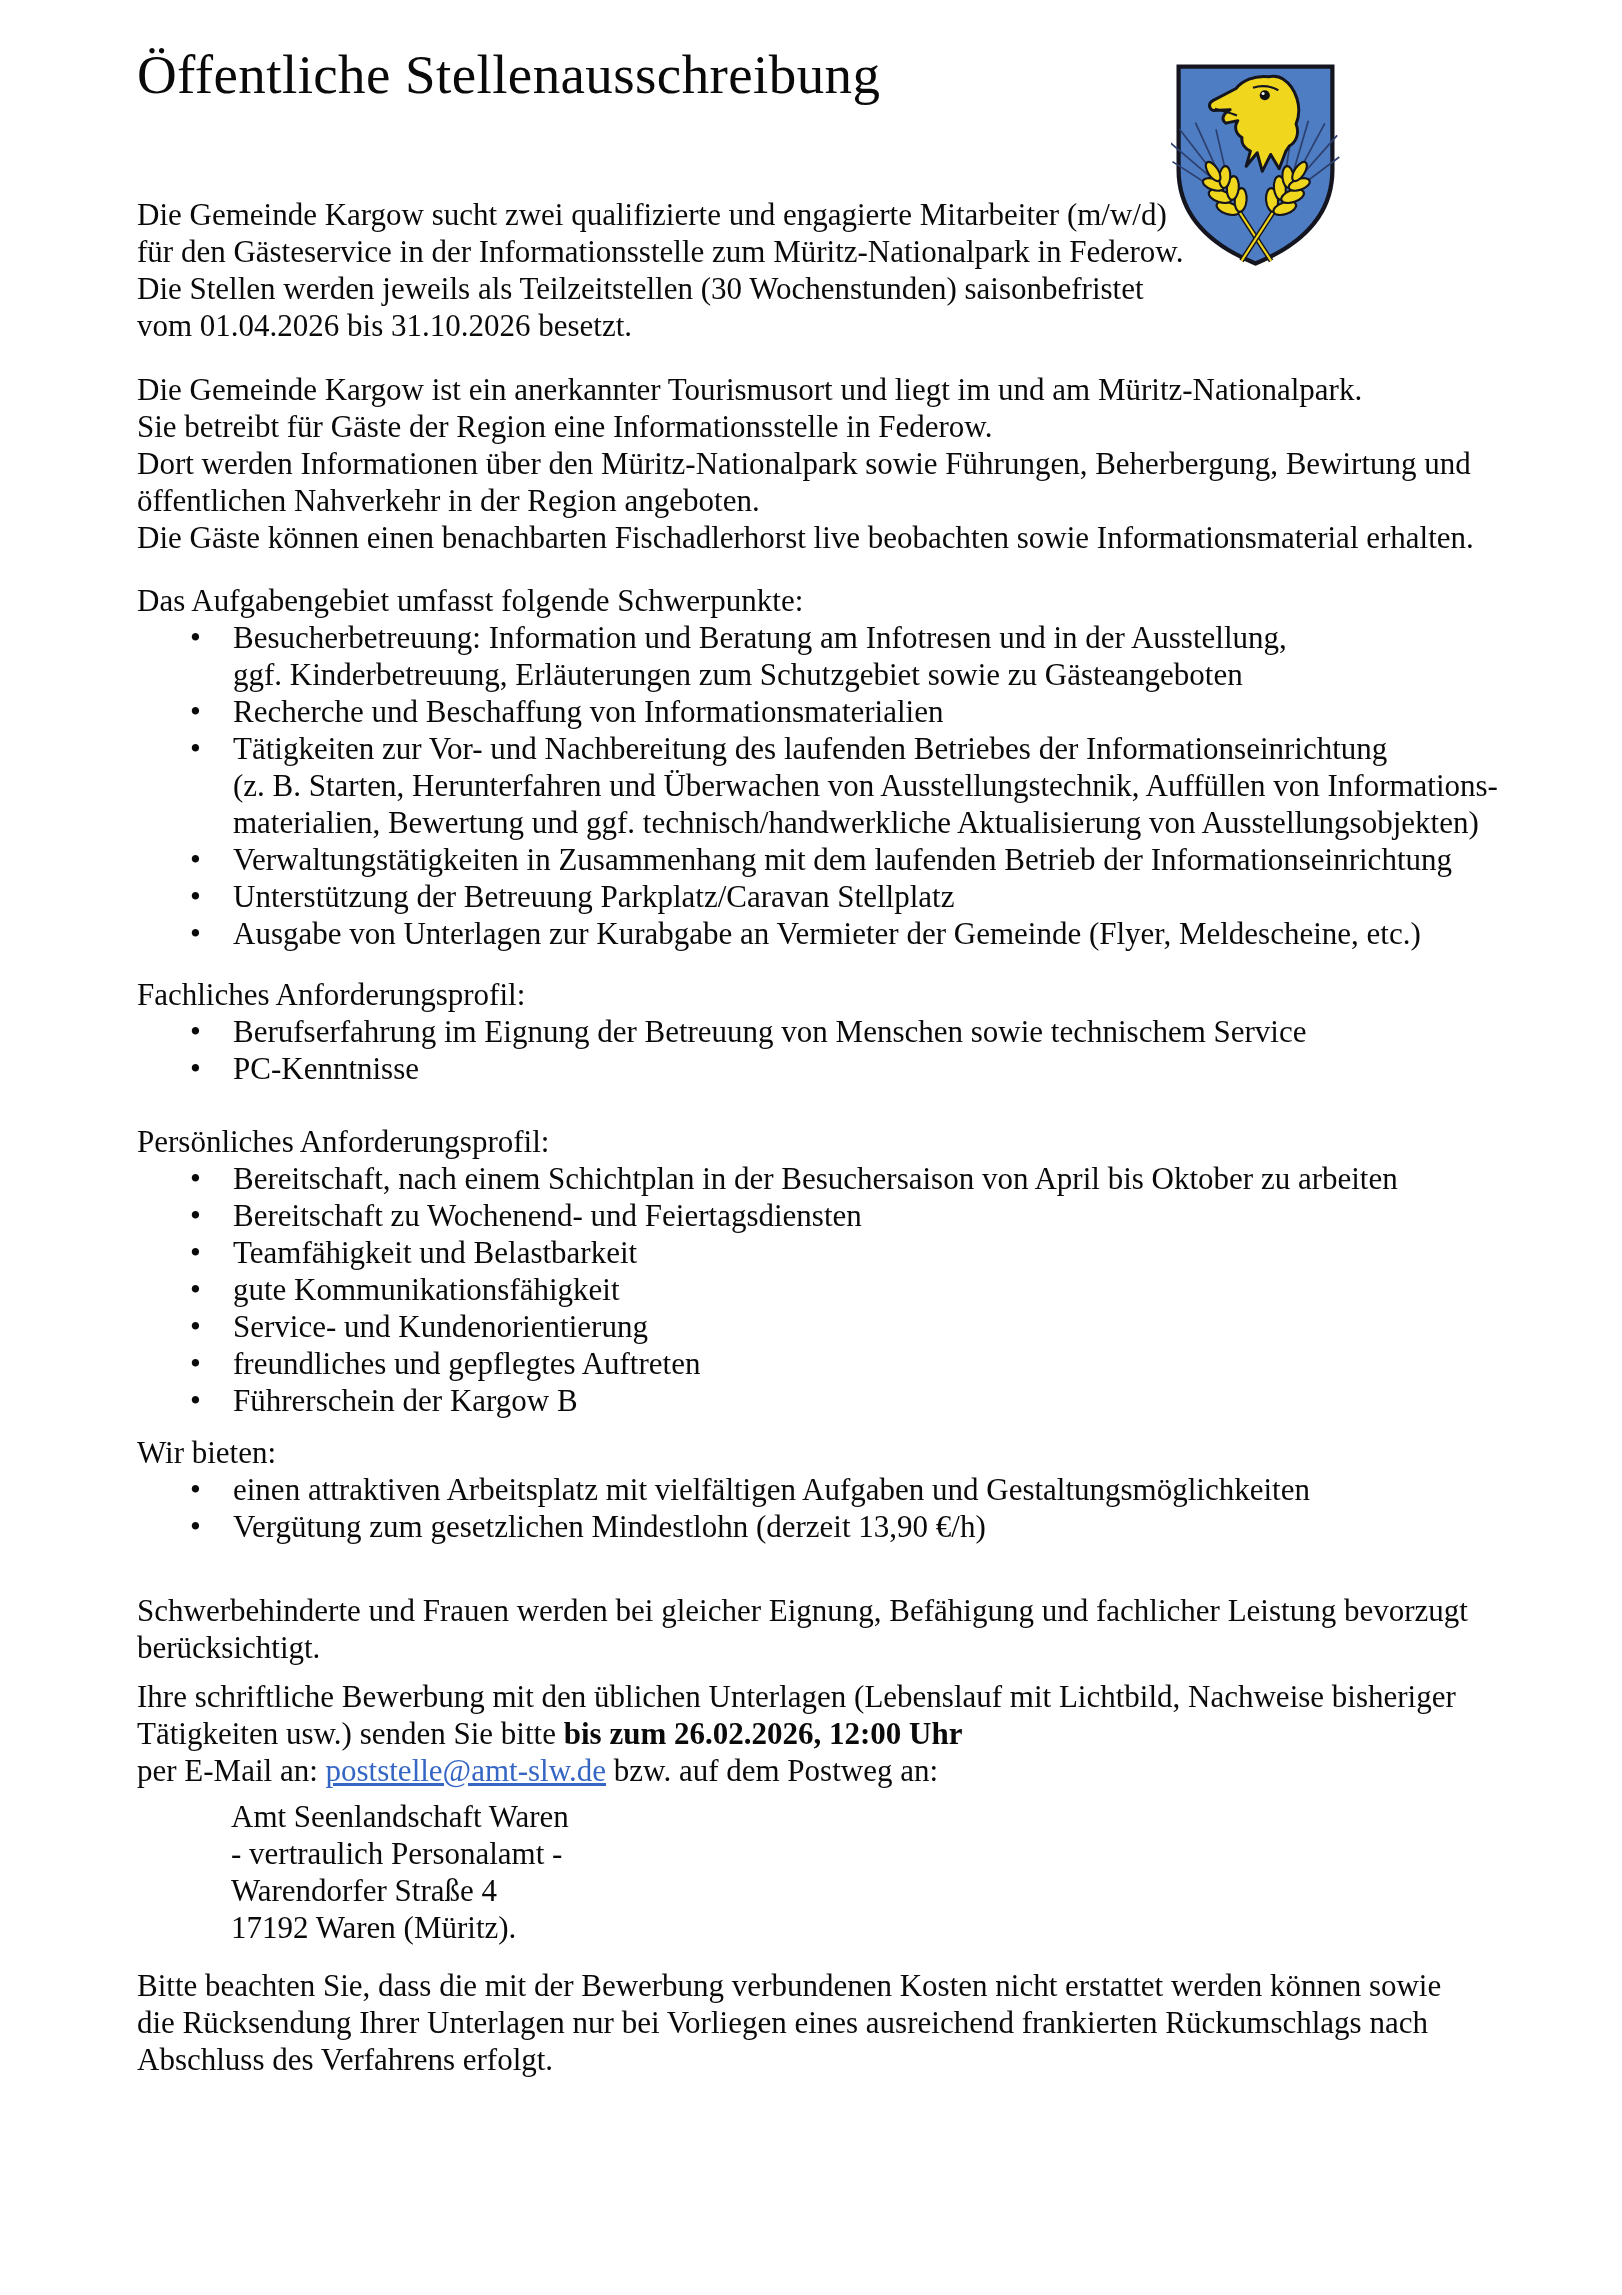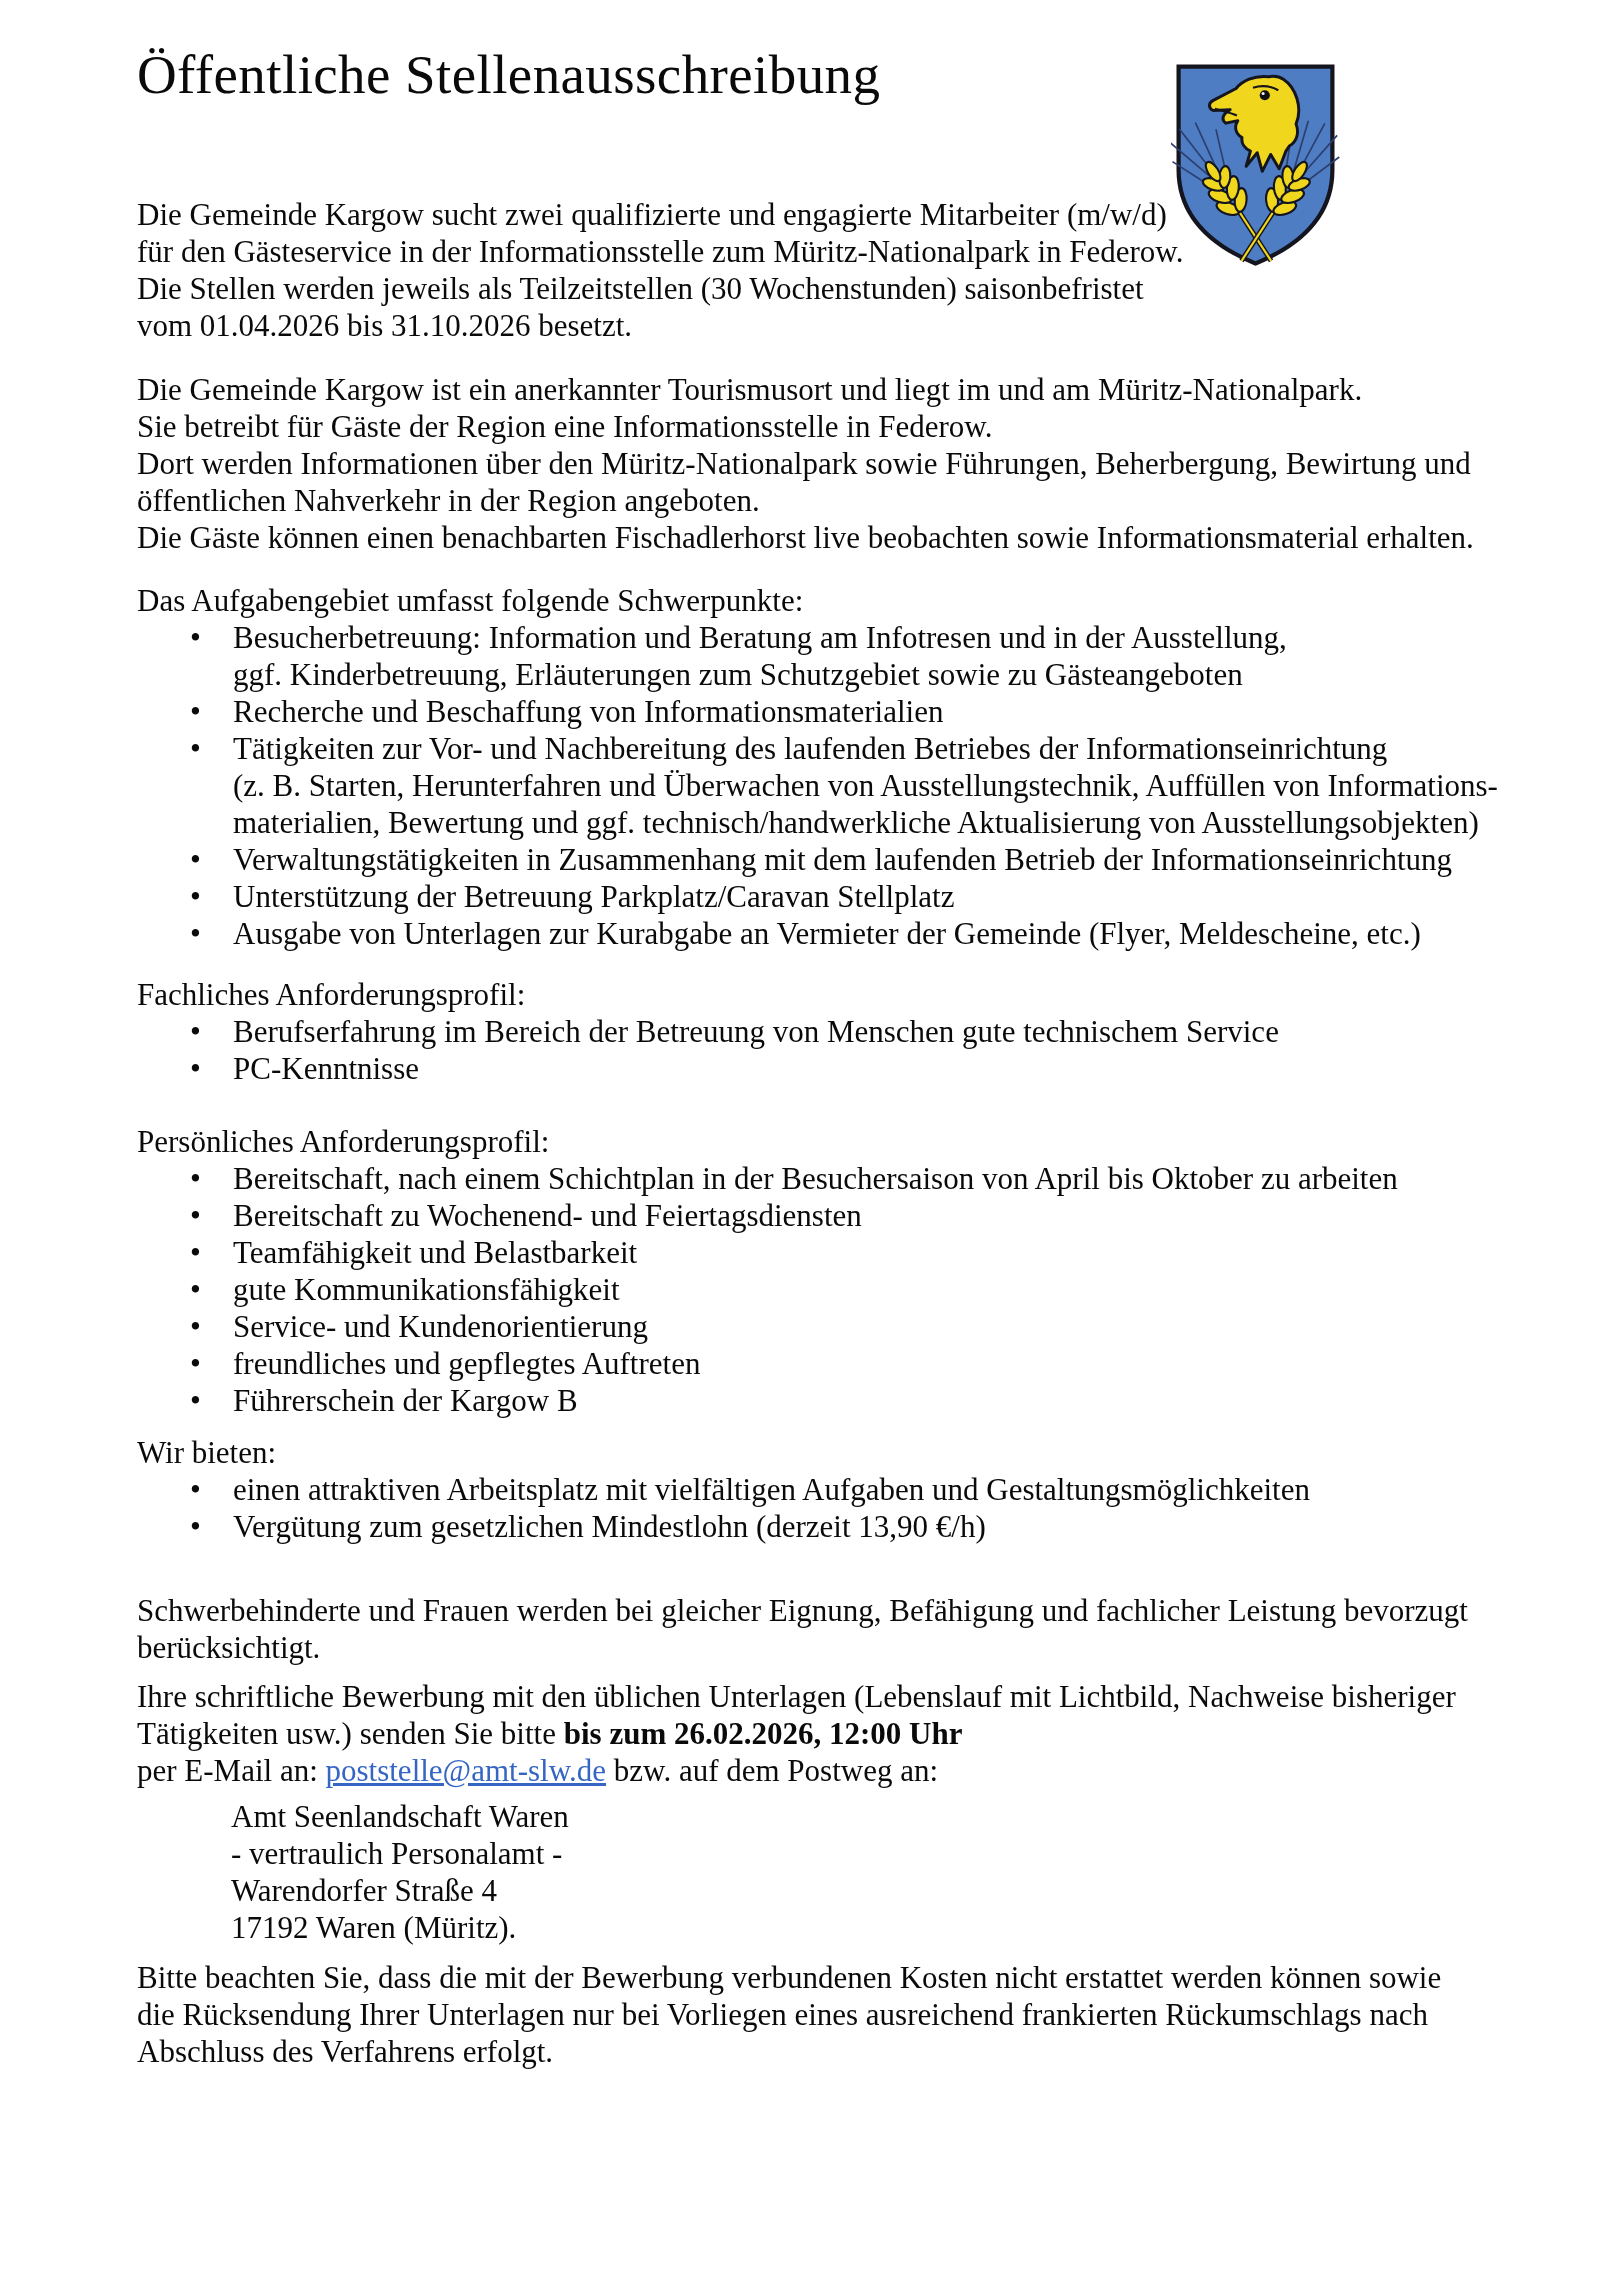--- a/index.html
+++ b/index.html
@@ -42,21 +42,21 @@
   
   .mt-intro{margin-top:87px;}
   .mt-about{margin-top:27px;}
   .mt-tasks{margin-top:25.6px;}
   .mt-fach{margin-top:24px;}
   .mt-pers{margin-top:36px;}
   .mt-offer{margin-top:15px;}
   .mt-equality{margin-top:47px;}
   .mt-application{margin-top:12.8px;}
   .mt-address{margin-top:8.5px;}
-  .mt-costs{margin-top:13px;}
+  .mt-costs{margin-top:21px;}
   .mt-signature{margin-top:61px;}
 
   
   .coa{position:absolute;left:1171px;top:60px;width:169px;height:210px;}
   .coa .shield{fill:var(--shield-blue);stroke:var(--outline-dark);stroke-width:5;}
   .coa .gold{fill:var(--charge-gold);stroke:var(--outline-dark);stroke-width:3.5;stroke-linejoin:round;}
   .coa .grain{fill:var(--charge-gold);stroke:var(--outline-dark);stroke-width:2.5;}
   .coa .stem-under{stroke:var(--outline-dark);stroke-width:6;}
   .coa .stem-over{stroke:var(--charge-gold);stroke-width:2.6;}
   .coa .awn{stroke:var(--awn-blue);stroke-width:2;fill:none;}
@@ -143,21 +143,21 @@
     <div class="bullet-row">
       <span class="dot">•</span>
       <span class="ml">Ausgabe von Unterlagen zur Kurabgabe an Vermieter der Gemeinde (Flyer, Meldescheine, etc.)</span>
     </div>
   </div>
 
   <p class="heading-bold mt-fach">Fachliches Anforderungsprofil:</p>
   <div class="bullet-list">
     <div class="bullet-row">
       <span class="dot">•</span>
-      <span class="ml">Berufserfahrung im Bereich der Betreuung von Menschen gute technischem Service</span>
+      <span class="ml">Berufserfahrung im Eignung der Betreuung von Menschen sowie technischem Service</span>
     </div>
     <div class="bullet-row">
       <span class="dot">•</span>
       <span class="ml">PC-Kenntnisse</span>
     </div>
   </div>
 
   <p class="heading-bold mt-pers">Persönliches Anforderungsprofil:</p>
   <div class="bullet-list">
     <div class="bullet-row">

